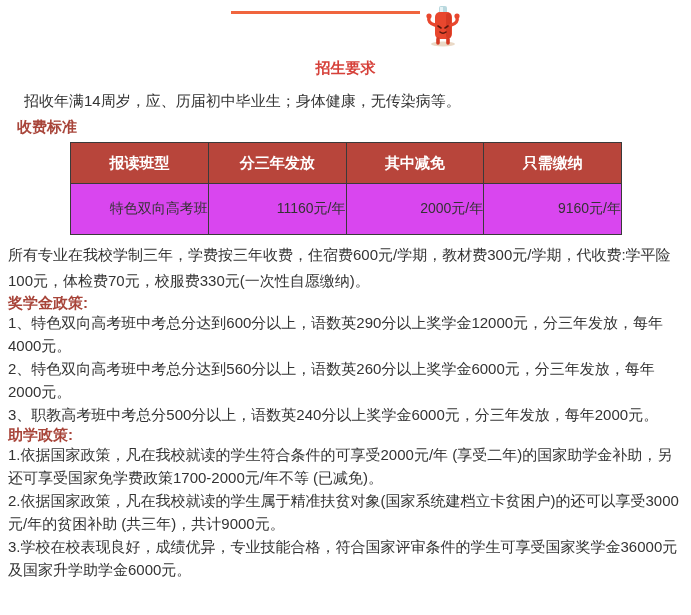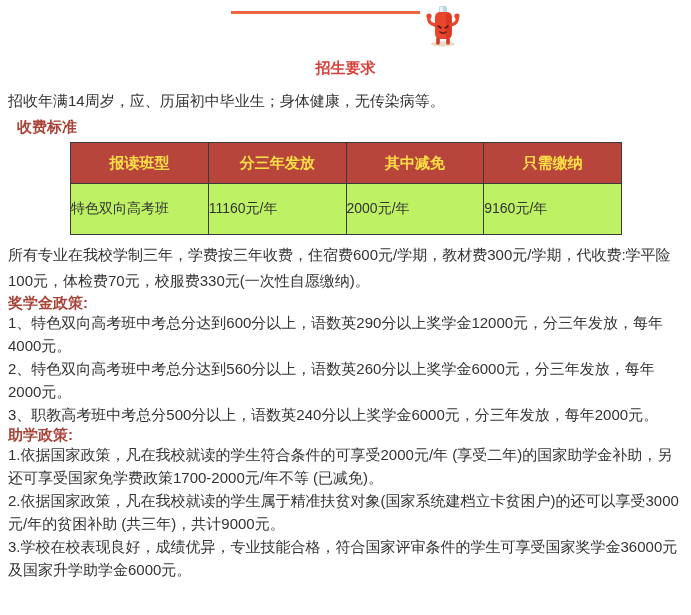--- a/index.html
+++ b/index.html
@@ -14,37 +14,37 @@
     font-size:20px;font-weight:bold;color:#c03a31;
     line-height:24px;letter-spacing:1px;white-space:nowrap;
   }
   .title-underline{height:3px;background:#f0653e;margin-top:4px;}
   .mascot{margin-left:5px;margin-top:-2px;}
   .subtitle{
     text-align:center;color:#d6413a;font-weight:bold;
     font-size:15px;line-height:17px;margin-top:9px;
   }
   .content{padding:0 8px;}
-  .intro{margin:12px 0 0 0;line-height:26px;}
+  .intro{margin:12px 0 0 16px;line-height:26px;}
   .section-heading{
     color:#a8453a;font-weight:bold;font-size:15px;
     line-height:17px;margin:3px 0 0 9px;
   }
   .heading-fees{margin-top:4px;}
   table.fee-table{
     border-collapse:collapse;margin:7px 0 0 62px;
     width:552px;table-layout:fixed;
   }
   .fee-table th{
-    background:#b8453b;color:#fde047;font-size:15px;font-weight:bold;
+    background:#b8453b;color:#ffffff;font-size:15px;font-weight:bold;
     height:40px;border:1px solid #3a3a3a;text-align:center;padding:0;
   }
   .fee-table td{
-    height:50px;border:1px solid #3a3a3a;text-align:left;
-    font-size:14px;color:#333;background:#bef264;padding:0;
+    height:50px;border:1px solid #3a3a3a;text-align:right;
+    font-size:14px;color:#333;background:#d946ef;padding:0;
   }
   .note{margin:7px 0 0 0;line-height:26px;}
   .policy p{margin:0;line-height:23px;}
   .policy .section-heading{line-height:17px;}
   .heading-sch{margin-top:5px;margin-bottom:3px;}
   .heading-aid{margin-top:3px;margin-bottom:2px;}
 </style>
 </head>
 <body>
 

